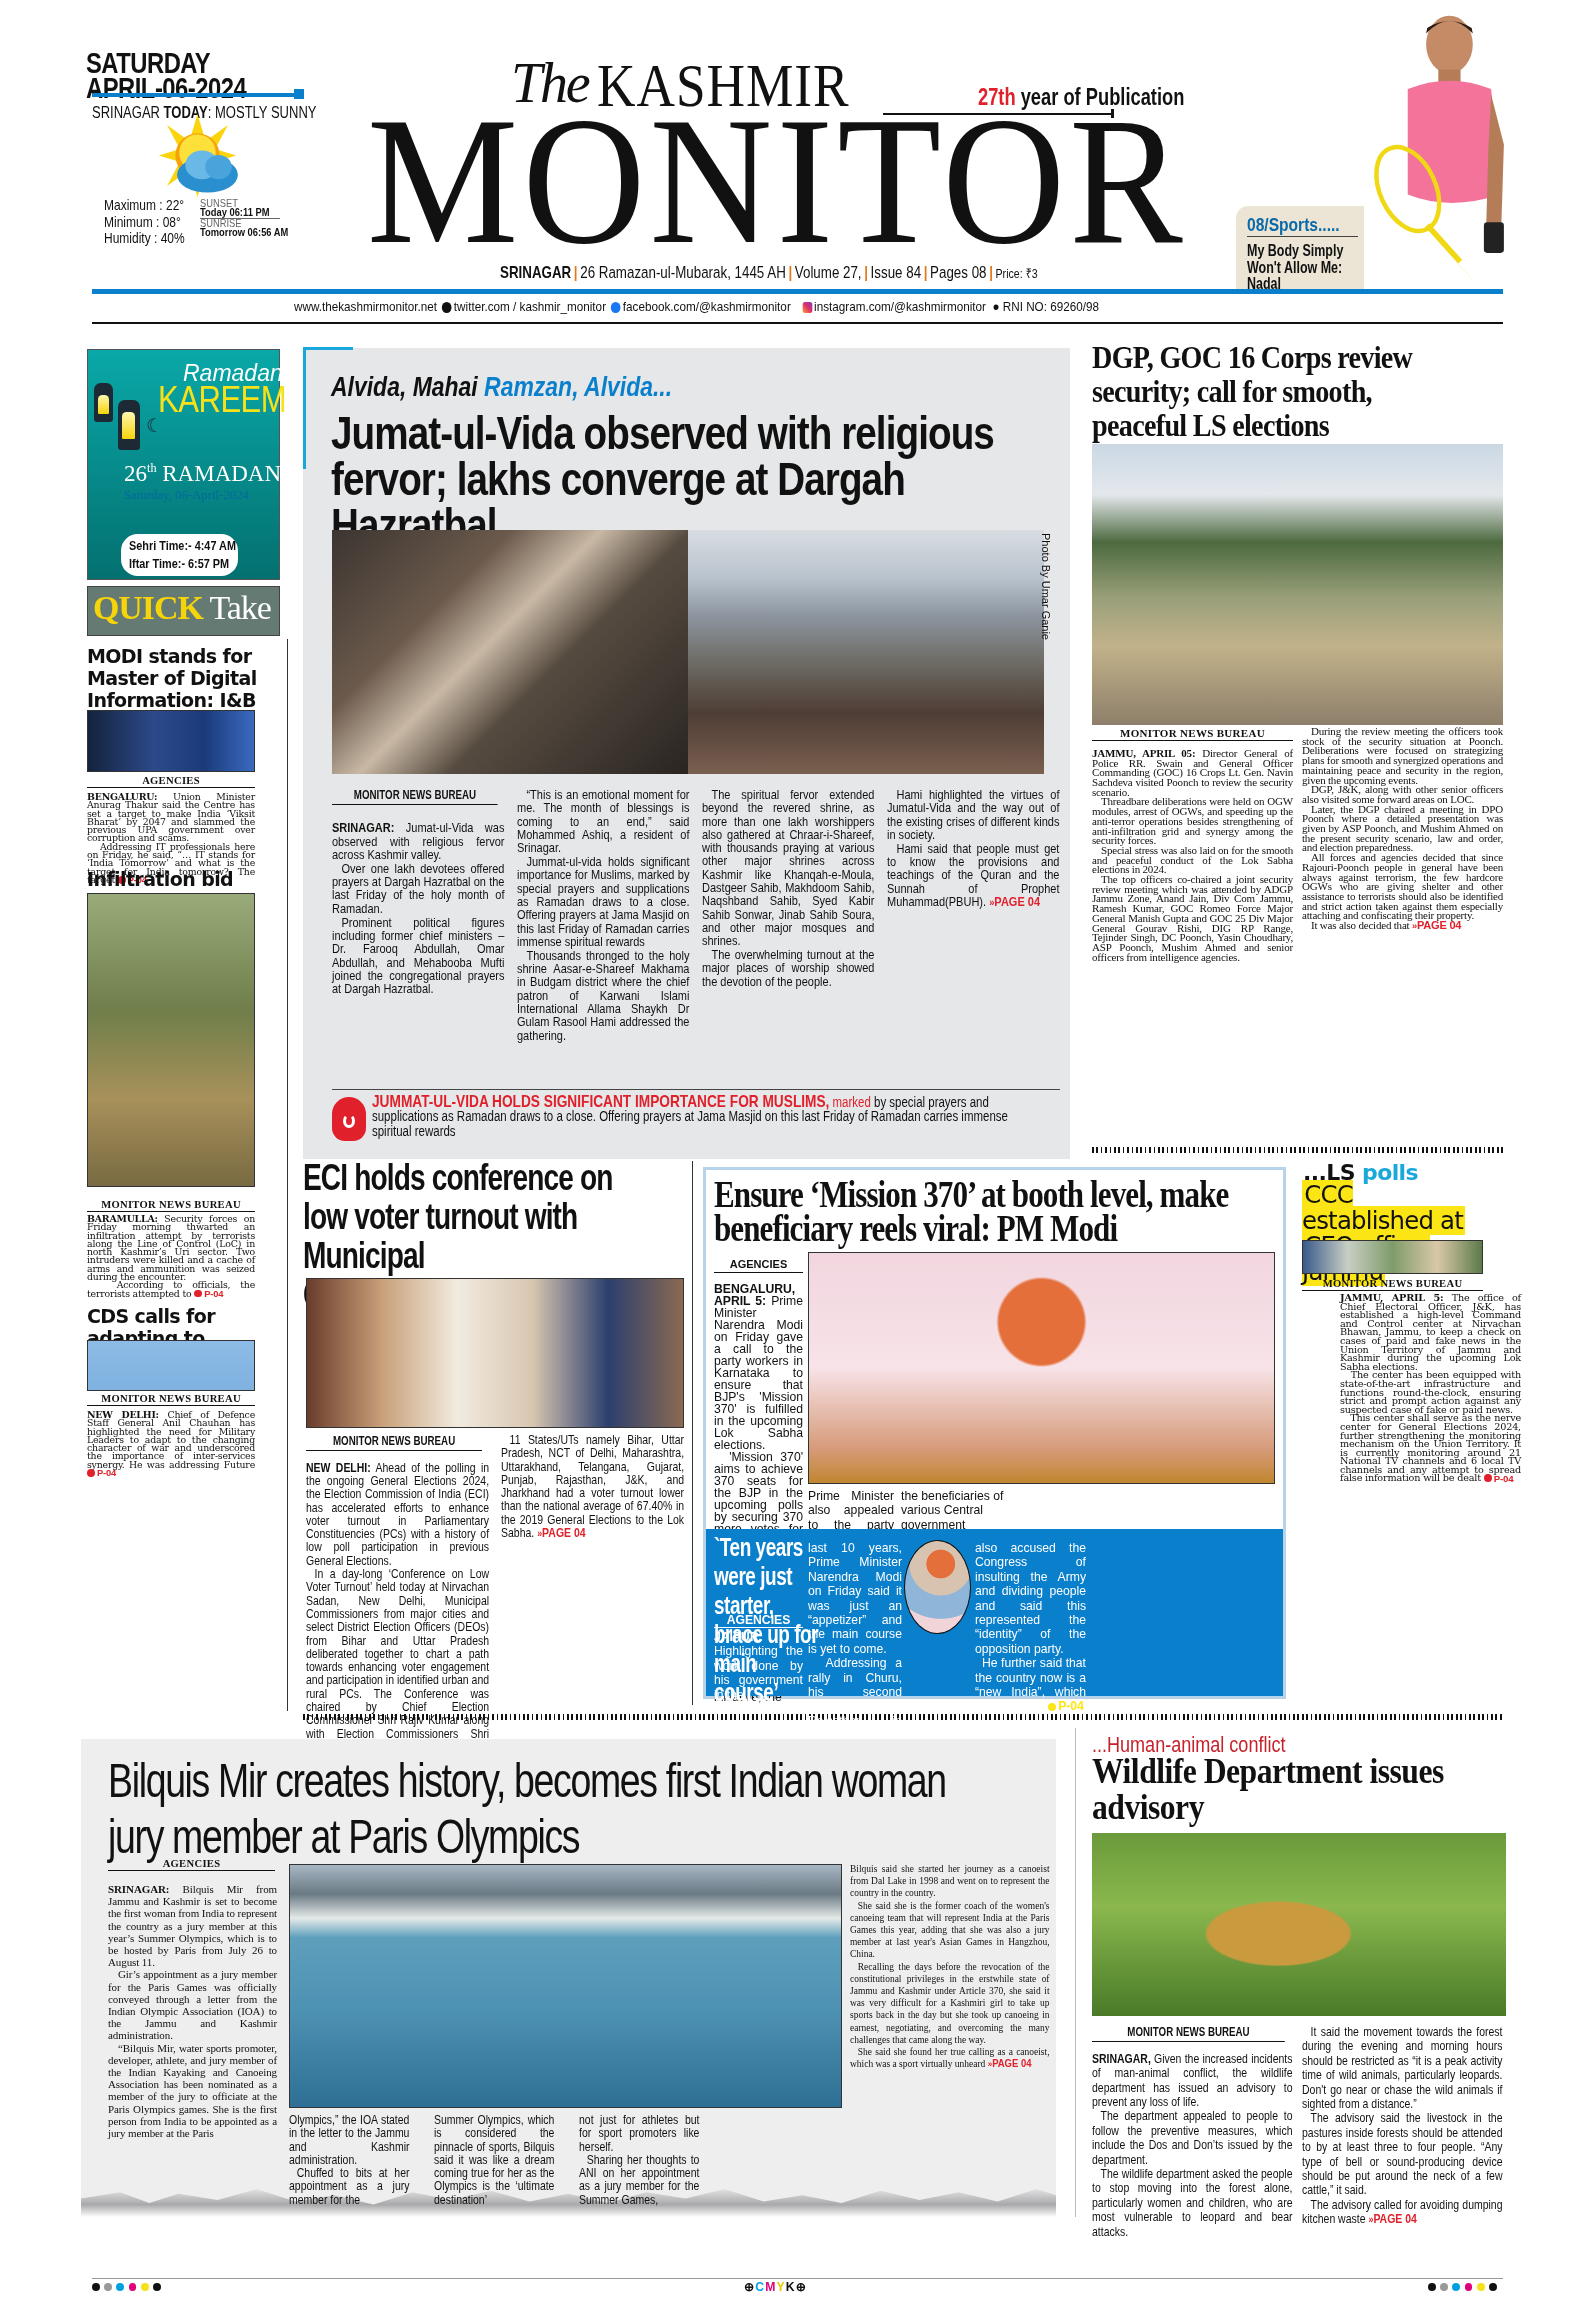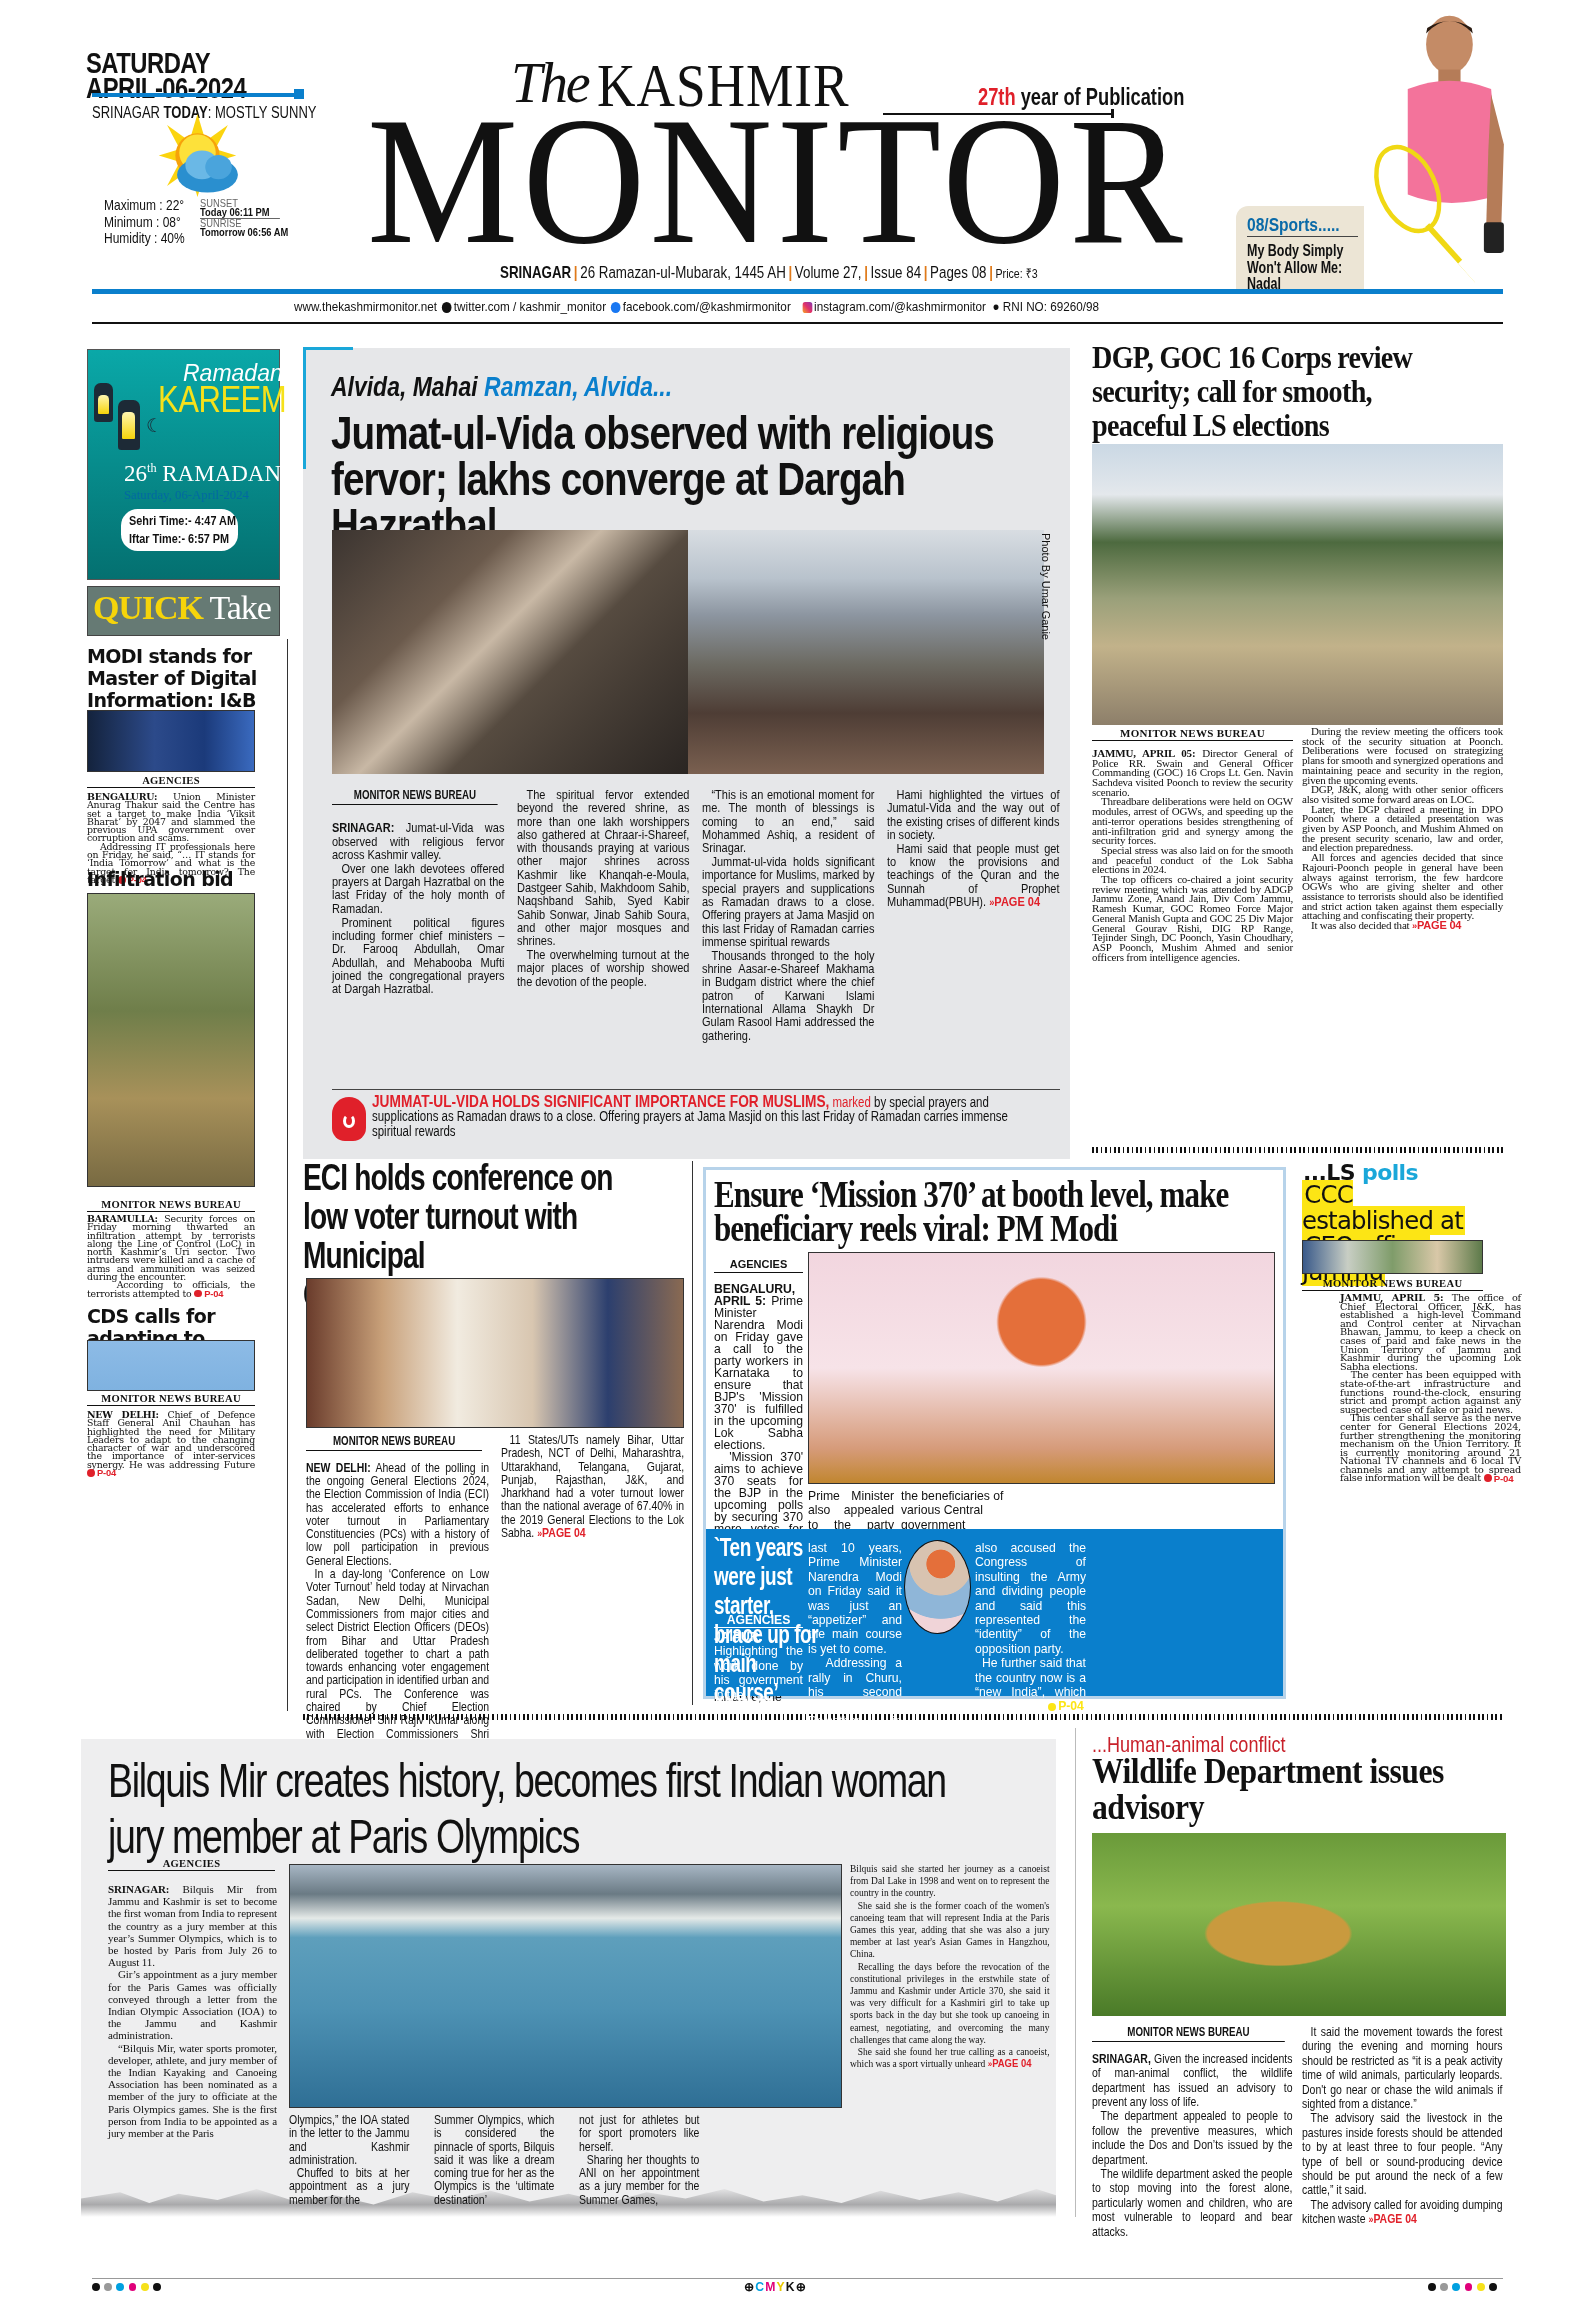--- a/index.html
+++ b/index.html
@@ -42,21 +42,21 @@
   .social-line .ic { display: inline-block; width: 11px; height: 11px; border-radius: 50%; vertical-align: -1.7px; margin: 0 2.2px; }
   .black-rule { left: 92px; top: 322px; width: 1411px; height: 1.7px; background: #111; }
 
   
   .rk-box { left: 87px; top: 349px; width: 193px; height: 231px; background: linear-gradient(#0aa8a8, #047070); border: 1.1px solid #555; overflow: hidden; }
   .rk-ramadan { left: 183px; top: 360px; font: italic 23px "Liberation Sans", sans-serif; color: #fff; }
   .rk-kareem { left: 158px; top: 379px; font: 37px "Liberation Sans", sans-serif; color: #f6e11a; letter-spacing: -0.6px; transform: scaleX(.84); transform-origin: left; }
   .rk-26 { left: 124px; top: 461px; font: 23px "Liberation Serif", serif; color: #fff; white-space: nowrap; }
   .rk-26 sup { font-size: 12.2px; }
   .rk-date { left: 124px; top: 488px; font: 12.8px "Liberation Serif", serif; color: #0369a1; white-space: nowrap; }
-  .rk-times { left: 121px; top: 509px; width: 117px; height: 42px; background: #fff; border-radius: 16.7px; padding: 2.8px 7.8px; font: bold 12.8px "Liberation Sans", sans-serif; line-height: 18px; }
+  .rk-times { left: 121px; top: 534px; width: 117px; height: 42px; background: #fff; border-radius: 16.7px; padding: 2.8px 7.8px; font: bold 12.8px "Liberation Sans", sans-serif; line-height: 18px; }
   .rk-times span { display: block; transform: scaleX(.85); transform-origin: left; white-space: nowrap; }
   .lantern { width: 19px; height: 39px; background: #1d2a36; border-radius: 6.7px 6.7px 3.3px 3.3px; }
   .lantern i { position: absolute; left: 3.9px; top: 12.2px; width: 11px; height: 19px; background: linear-gradient(#fff7b0, #f6d40a); border-radius: 4.4px 4.4px 1.1px 1.1px; }
 
   .qt-box { left: 87px; top: 586px; width: 193px; height: 50px; background: #667a74; border: 1.1px solid #444; }
   .qt-text { left: 93px; top: 589px; font: bold 34px "Liberation Serif", serif; letter-spacing: -1.1px; white-space: nowrap; }
   .qt-text .y { color: #f6d40a; }
   .qt-text .w { color: #fff; font-weight: normal; }
 
   .lc-head { font: bold 19px "DejaVu Sans", sans-serif; line-height: 22px; letter-spacing: -0.6px; width: 183px; }
@@ -287,27 +287,27 @@
 <div class="abs photo-credit">Photo By Umar Ganie</div>
 
 <div class="abs lead-cols">
   <div>
     <div class="byline-c" style="transform:scaleX(.8);width:120%;margin-bottom:16.7px">MONITOR NEWS BUREAU</div>
     <p><span class="dateline">SRINAGAR:</span><span> Jumat-ul-Vida was observed with religious fervor across Kashmir valley.</span></p>
     <p class="ind">Over one lakh devotees offered prayers at Dargah Hazratbal on the last Friday of the holy month of Ramadan.</p>
     <p class="ind">Prominent political figures including former chief ministers – Dr. Farooq Abdullah, Omar Abdullah, and Mehabooba Mufti joined the congregational prayers at Dargah Hazratbal.</p>
   </div>
   <div>
-    <p class="ind">The spiritual fervor extended beyond the revered shrine, as more than one lakh worshippers also gathered at Chraar-i-Shareef, with thousands praying at various other major shrines across Kashmir like Khanqah-e-Moula, Dastgeer Sahib, Makhdoom Sahib, Naqshband Sahib, Syed Kabir Sahib Sonwar, Jinab Sahib Soura, and other major mosques and shrines.</p>
-    <p class="ind">The overwhelming turnout at the major places of worship showed the devotion of the people.</p>
-  </div>
-  <div>
     <p class="ind">“This is an emotional moment for me. The month of blessings is coming to an end,” said Mohammed Ashiq, a resident of Srinagar.</p>
     <p class="ind">Jummat-ul-vida holds significant importance for Muslims, marked by special prayers and supplications as Ramadan draws to a close. Offering prayers at Jama Masjid on this last Friday of Ramadan carries immense spiritual rewards</p>
     <p class="ind">Thousands thronged to the holy shrine Aasar-e-Shareef Makhama in Budgam district where the chief patron of Karwani Islami International Allama Shaykh Dr Gulam Rasool Hami addressed the gathering.</p>
+  </div>
+  <div>
+    <p class="ind">The spiritual fervor extended beyond the revered shrine, as more than one lakh worshippers also gathered at Chraar-i-Shareef, with thousands praying at various other major shrines across Kashmir like Khanqah-e-Moula, Dastgeer Sahib, Makhdoom Sahib, Naqshband Sahib, Syed Kabir Sahib Sonwar, Jinab Sahib Soura, and other major mosques and shrines.</p>
+    <p class="ind">The overwhelming turnout at the major places of worship showed the devotion of the people.</p>
   </div>
   <div>
     <p class="ind">Hami highlighted the virtues of Jumatul-Vida and the way out of the existing crises of different kinds in society.</p>
     <p class="ind"><span>Hami said that people must get to know the provisions and teachings of the Quran and the Sunnah of Prophet Muhammad(PBUH).</span> <span class="jump"><span class="arr">»</span><span>PAGE 04</span></span></p>
   </div>
 </div>
 <div class="abs lead-rule"></div>
 <div class="abs pull-icon">
     <i></i>
   </div>

